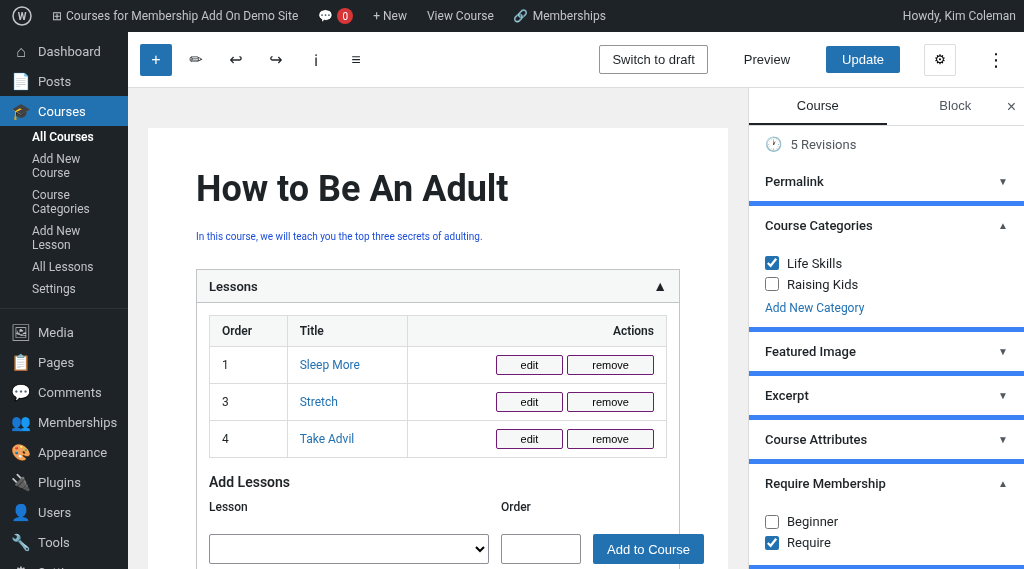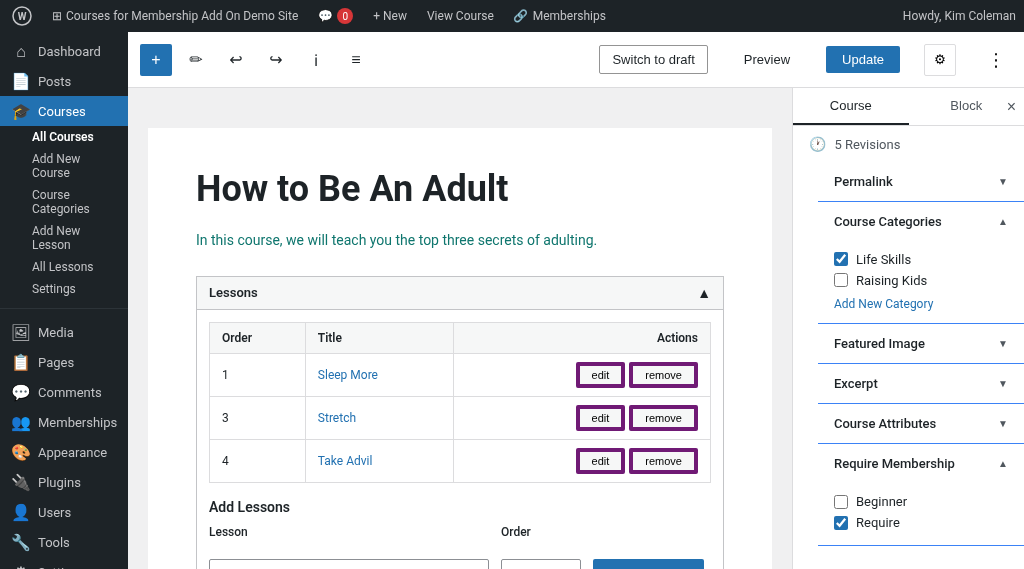--- a/index.html
+++ b/index.html
@@ -106,21 +106,21 @@
       padding: 40px 48px;
       min-height: 400px;
     }
     .post-title {
       font-size: 36px;
       font-weight: 700;
       color: #1d2327;
       margin-bottom: 12px;
       line-height: 1.2;
     }
-    .post-content { font-size: 14px; color: #0f766e; margin-bottom: 24px; line-height: 1.6; margin-top: 18px; }
+    .post-content { font-size: 10px; color: #1d4ed8; margin-bottom: 24px; line-height: 1.6; margin-top: 18px; }
 
     
     .meta-box {
       border: 1px solid #c3c4c7;
       background: #fff;
       margin-top: 8px;
     }
     .meta-box-header {
       background: #f6f7f7;
       border-bottom: 1px solid #c3c4c7;
@@ -142,22 +142,22 @@
       font-size: 12px;
     }
     .lessons-table td {
       border: 1px solid #dcdcde;
       padding: 8px 12px;
       font-size: 12px;
     }
     .lessons-table td a { color: #2271b1; text-decoration: none; }
     .table-actions { display: flex; gap: 4px; justify-content: flex-end; }
     .btn-small {
-      padding: 3px 12px;
-      border: 4px solid #701a75;
+      padding: 3px 24px;
+      border: 1px solid #701a75;
       background: #f6f7f7;
       cursor: pointer;
       font-size: 11px;
       border-radius: 2px;
     }
     .add-lessons-section { margin-top: 12px; }
     .add-lessons-title { font-weight: 600; font-size: 14px; margin-bottom: 10px; }
     .add-lessons-form { display: flex; align-items: flex-end; gap: 12px; }
     .form-group { display: flex; flex-direction: column; gap: 20px; }
     .form-group label { font-size: 12px; font-weight: 500; }
@@ -185,21 +185,21 @@
       padding: 6px 14px;
       border-radius: 2px;
       cursor: pointer;
       font-size: 13px;
       height: 30px;
       white-space: nowrap;
     }
 
     
     .sidebar-panel {
-      width: 232px;
+      width: 276px;
       background: #fff;
       border-left: 1px solid #dcdcde;
       overflow-y: auto;
       flex-shrink: 0;
     }
     .panel-tabs {
       display: flex;
       border-bottom: 1px solid #dcdcde;
       position: relative;
     }
@@ -220,23 +220,22 @@
       right: 8px;
       top: 50%;
       transform: translateY(-50%);
       background: none;
       border: none;
       cursor: pointer;
       font-size: 16px;
       color: #50575e;
     }
     .panel-section {
-      border-bottom: 1px solid #3b82f6;
+      border-bottom: 5px solid #3b82f6;
       padding: 0;
-      margin-left: 25px;
     }
     .panel-section-header {
       display: flex;
       align-items: center;
       justify-content: space-between;
       padding: 12px 16px;
       cursor: pointer;
       font-size: 13px;
       font-weight: 500;
     }

